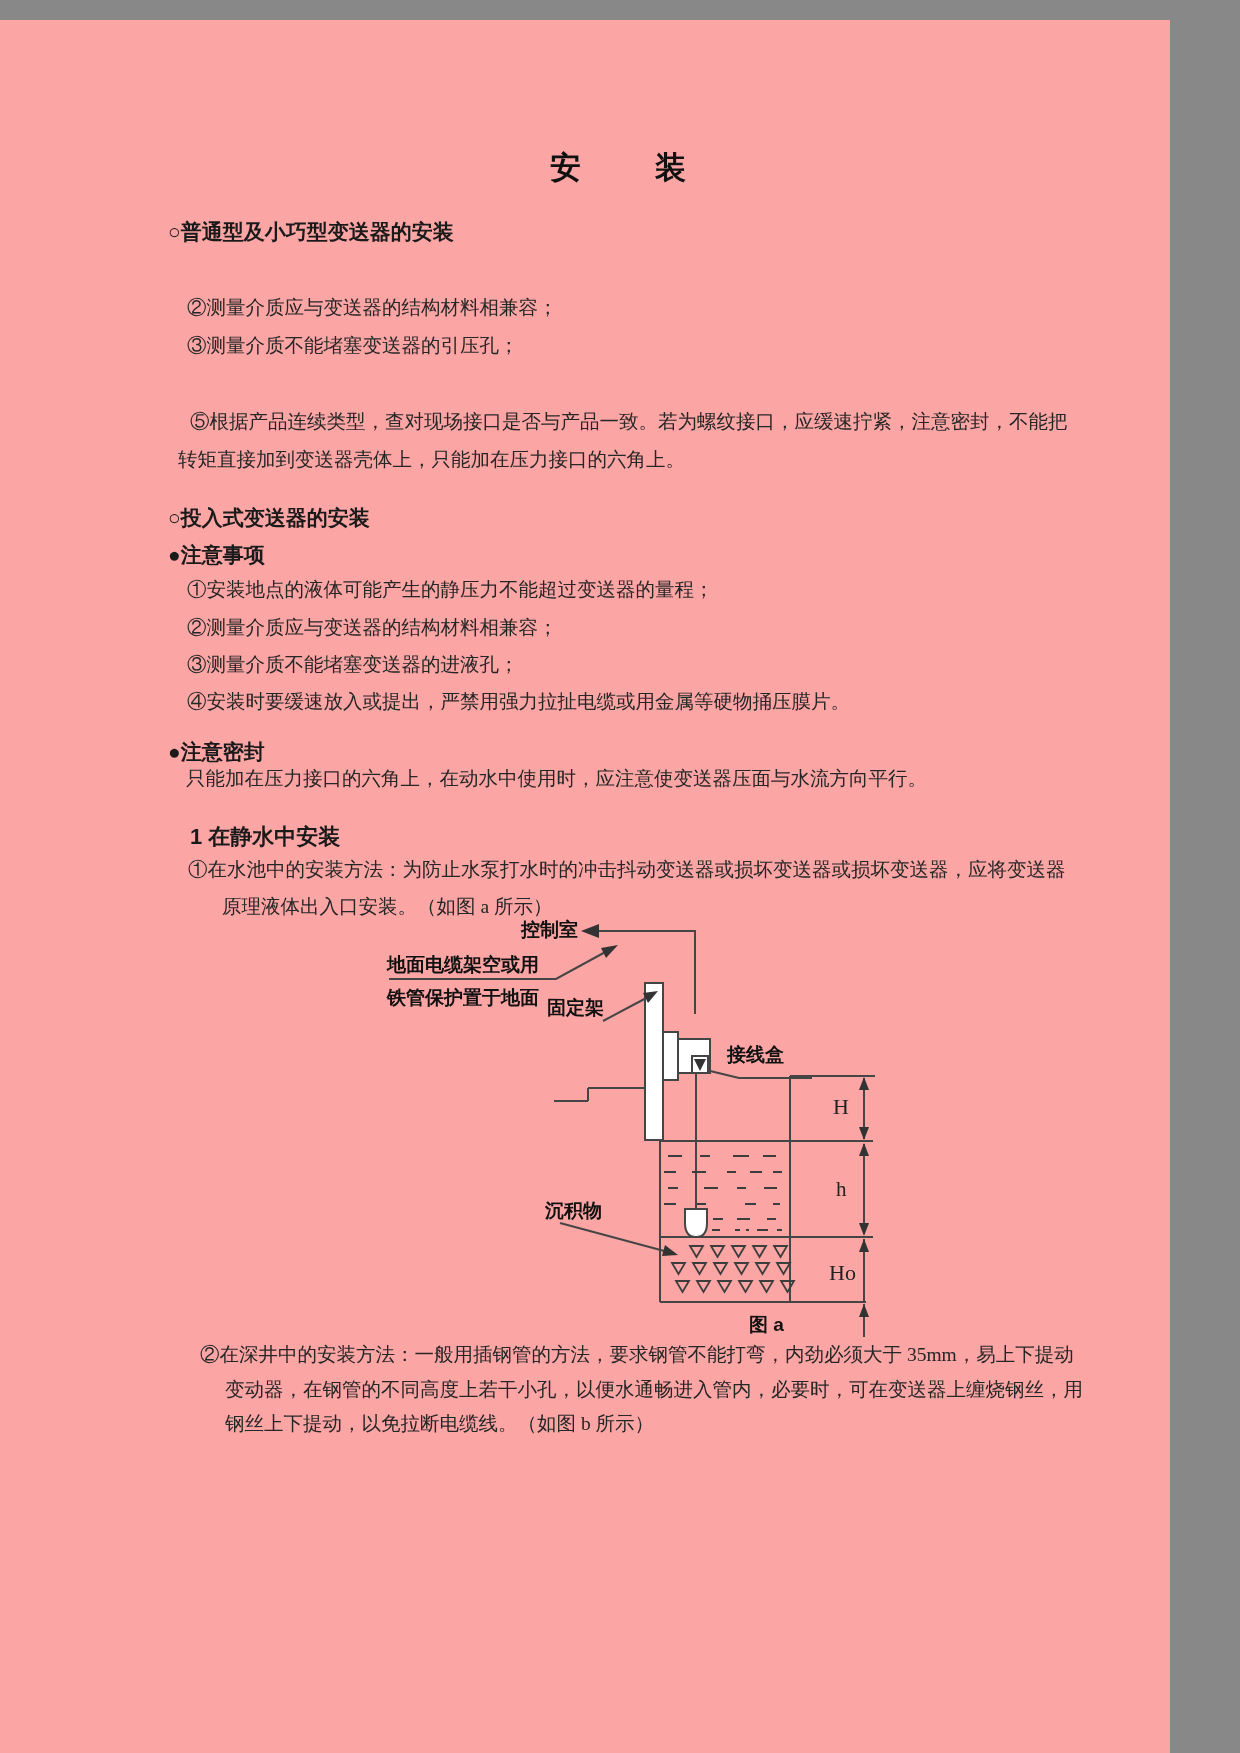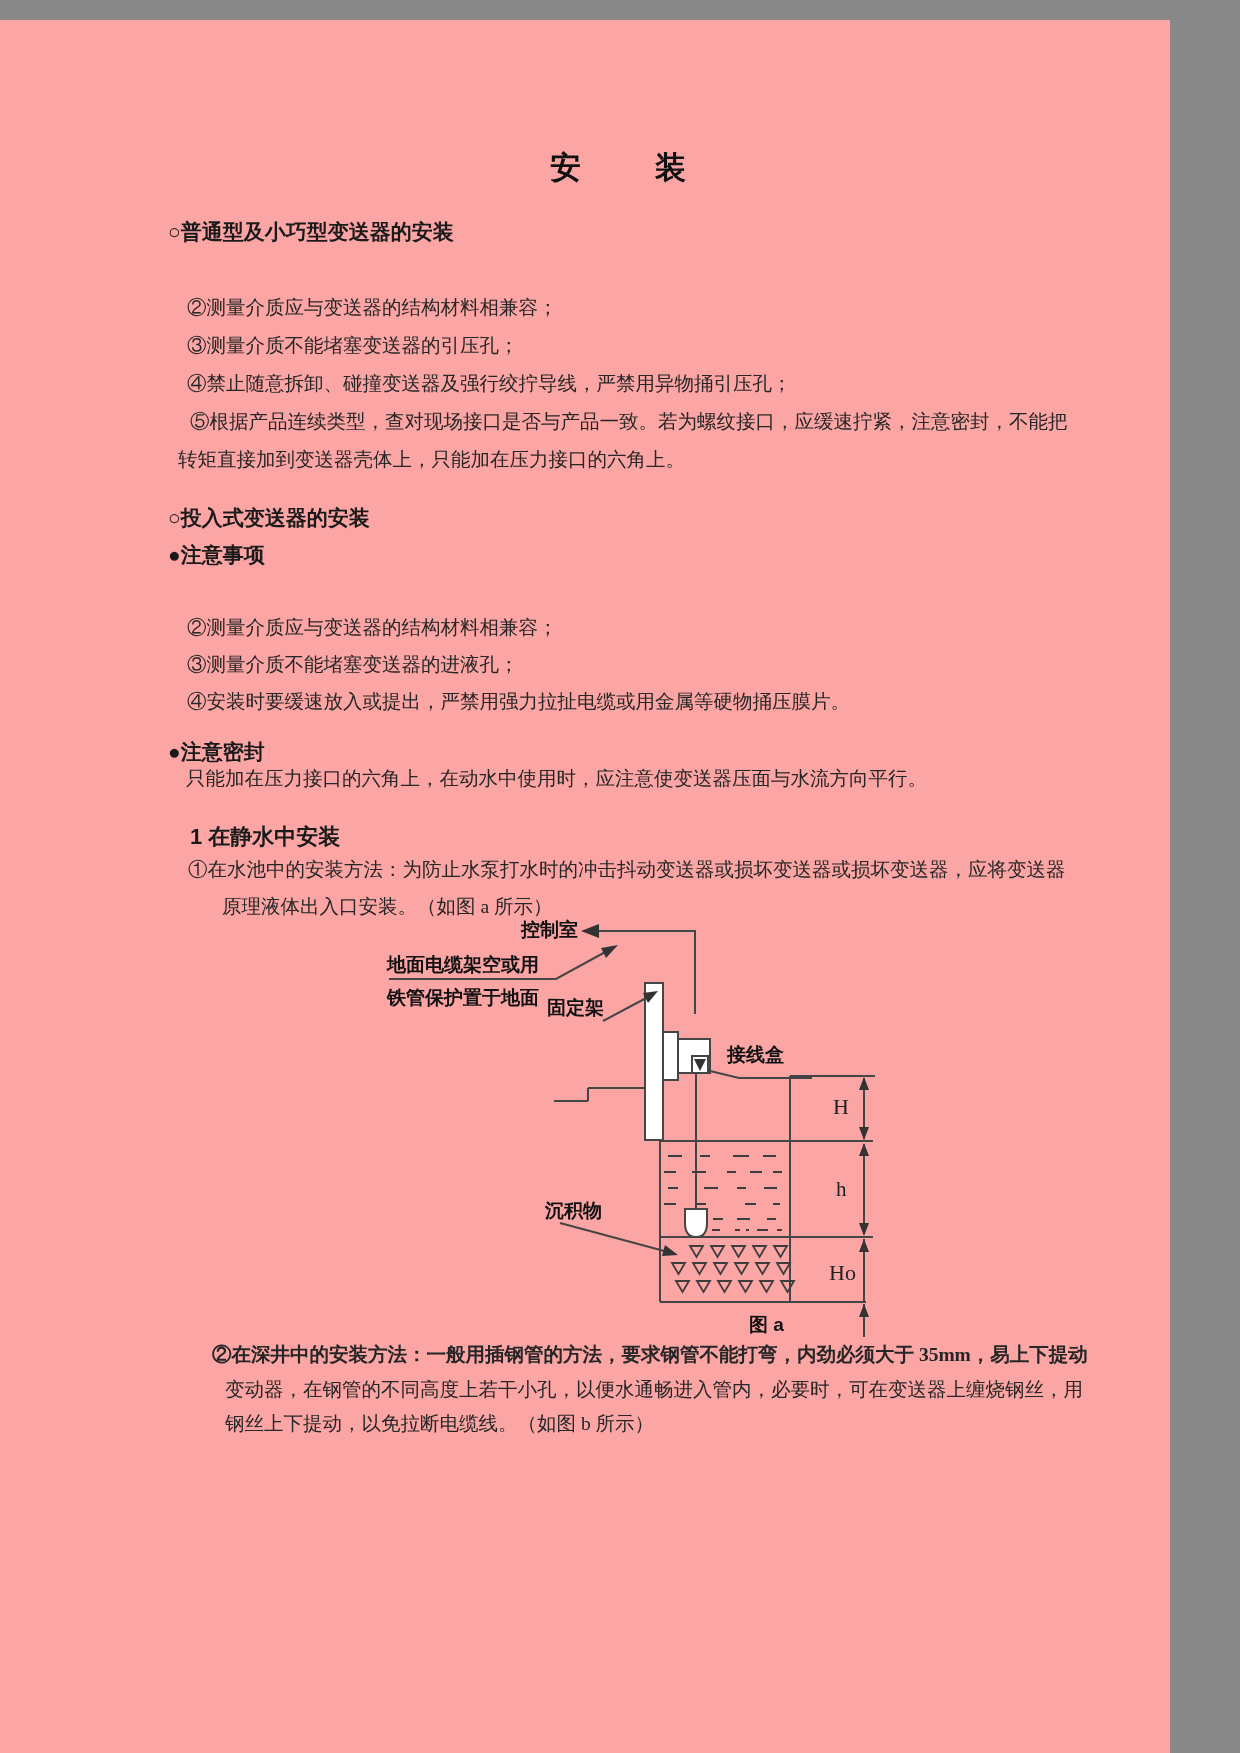--- a/index.html
+++ b/index.html
@@ -17,26 +17,26 @@
 </head>
 <body>
 
 <div id="page">
 
   <div id="title" class="t">安　　装</div>
 
   <div class="hd" style="top:198px;left:168px;font-size:21px;">○普通型及小巧型变送器的安装</div>
   <div class="t" style="top:276px;left:187px;">②测量介质应与变送器的结构材料相兼容；</div>
   <div class="t" style="top:314px;left:187px;">③测量介质不能堵塞变送器的引压孔；</div>
-  <div class="t" style="top:352px;left:187px;">④禁止随意拆卸、碰撞变送器及强行绞拧导线，严禁用异物捅引压孔；</div>
   <div class="t" style="top:428px;left:178px;">转矩直接加到变送器壳体上，只能加在压力接口的六角上。</div>
   <div class="t" style="top:390px;left:190px;">⑤根据产品连续类型，查对现场接口是否与产品一致。若为螺纹接口，应缓速拧紧，注意密封，不能把</div>
 
   <div class="hd" style="top:484px;left:168px;font-size:21px;">○投入式变送器的安装</div>
   <div class="hd" style="top:521px;left:168px;font-size:21px;">●注意事项</div>
+  <div class="t" style="top:558px;left:187px;">①安装地点的液体可能产生的静压力不能超过变送器的量程；</div>
   <div class="t" style="top:596px;left:187px;">②测量介质应与变送器的结构材料相兼容；</div>
   <div class="t" style="top:633px;left:187px;">③测量介质不能堵塞变送器的进液孔；</div>
   <div class="t" style="top:670px;left:187px;">④安装时要缓速放入或提出，严禁用强力拉扯电缆或用金属等硬物捅压膜片。</div>
 
   <div class="hd" style="top:718px;left:168px;font-size:21px;">●注意密封</div>
   <div class="t" style="top:747px;left:186px;">只能加在压力接口的六角上，在动水中使用时，应注意使变送器压面与水流方向平行。</div>
 
   <div class="hd" style="top:802px;left:190px;font-size:22px;">1 在静水中安装</div>
   <div class="t" style="top:838px;left:188px;">①在水池中的安装方法：为防止水泵打水时的冲击抖动变送器或损坏变送器或损坏变送器，应将变送器</div>
   <div class="t" style="top:875px;left:222px;">原理液体出入口安装。（如图 a 所示）</div>
@@ -127,17 +127,17 @@
     <text class="dlabel" x="387" y="984">铁管保护置于地面</text>
     <text class="dlabel" x="547" y="994">固定架</text>
     <text class="dlabel" x="727" y="1041">接线盒</text>
     <text class="dlabel" x="545" y="1197">沉积物</text>
     <text class="dim" x="833" y="1094" font-size="22">H</text>
     <text class="dim" x="836" y="1176" font-size="21">h</text>
     <text class="dim" x="829" y="1260" font-size="22">Ho</text>
     <text class="dlabel" x="749" y="1311" font-weight="600">图 a</text>
   </svg>
 
-  <div class="t" style="top:1323px;left:212px;font-weight:bold;">②在深井中的安装方法：一般用插钢管的方法，要求钢管不能打弯，内劲必须大于 35mm，易上下提动</div>
+  <div class="t" style="top:1323px;left:200px;">②在深井中的安装方法：一般用插钢管的方法，要求钢管不能打弯，内劲必须大于 35mm，易上下提动</div>
   <div class="t" style="top:1358px;left:225px;">变动器，在钢管的不同高度上若干小孔，以便水通畅进入管内，必要时，可在变送器上缠烧钢丝，用</div>
   <div class="t" style="top:1392px;left:225px;">钢丝上下提动，以免拉断电缆线。（如图 b 所示）</div>
 
 </div>
 
 </body></html>

